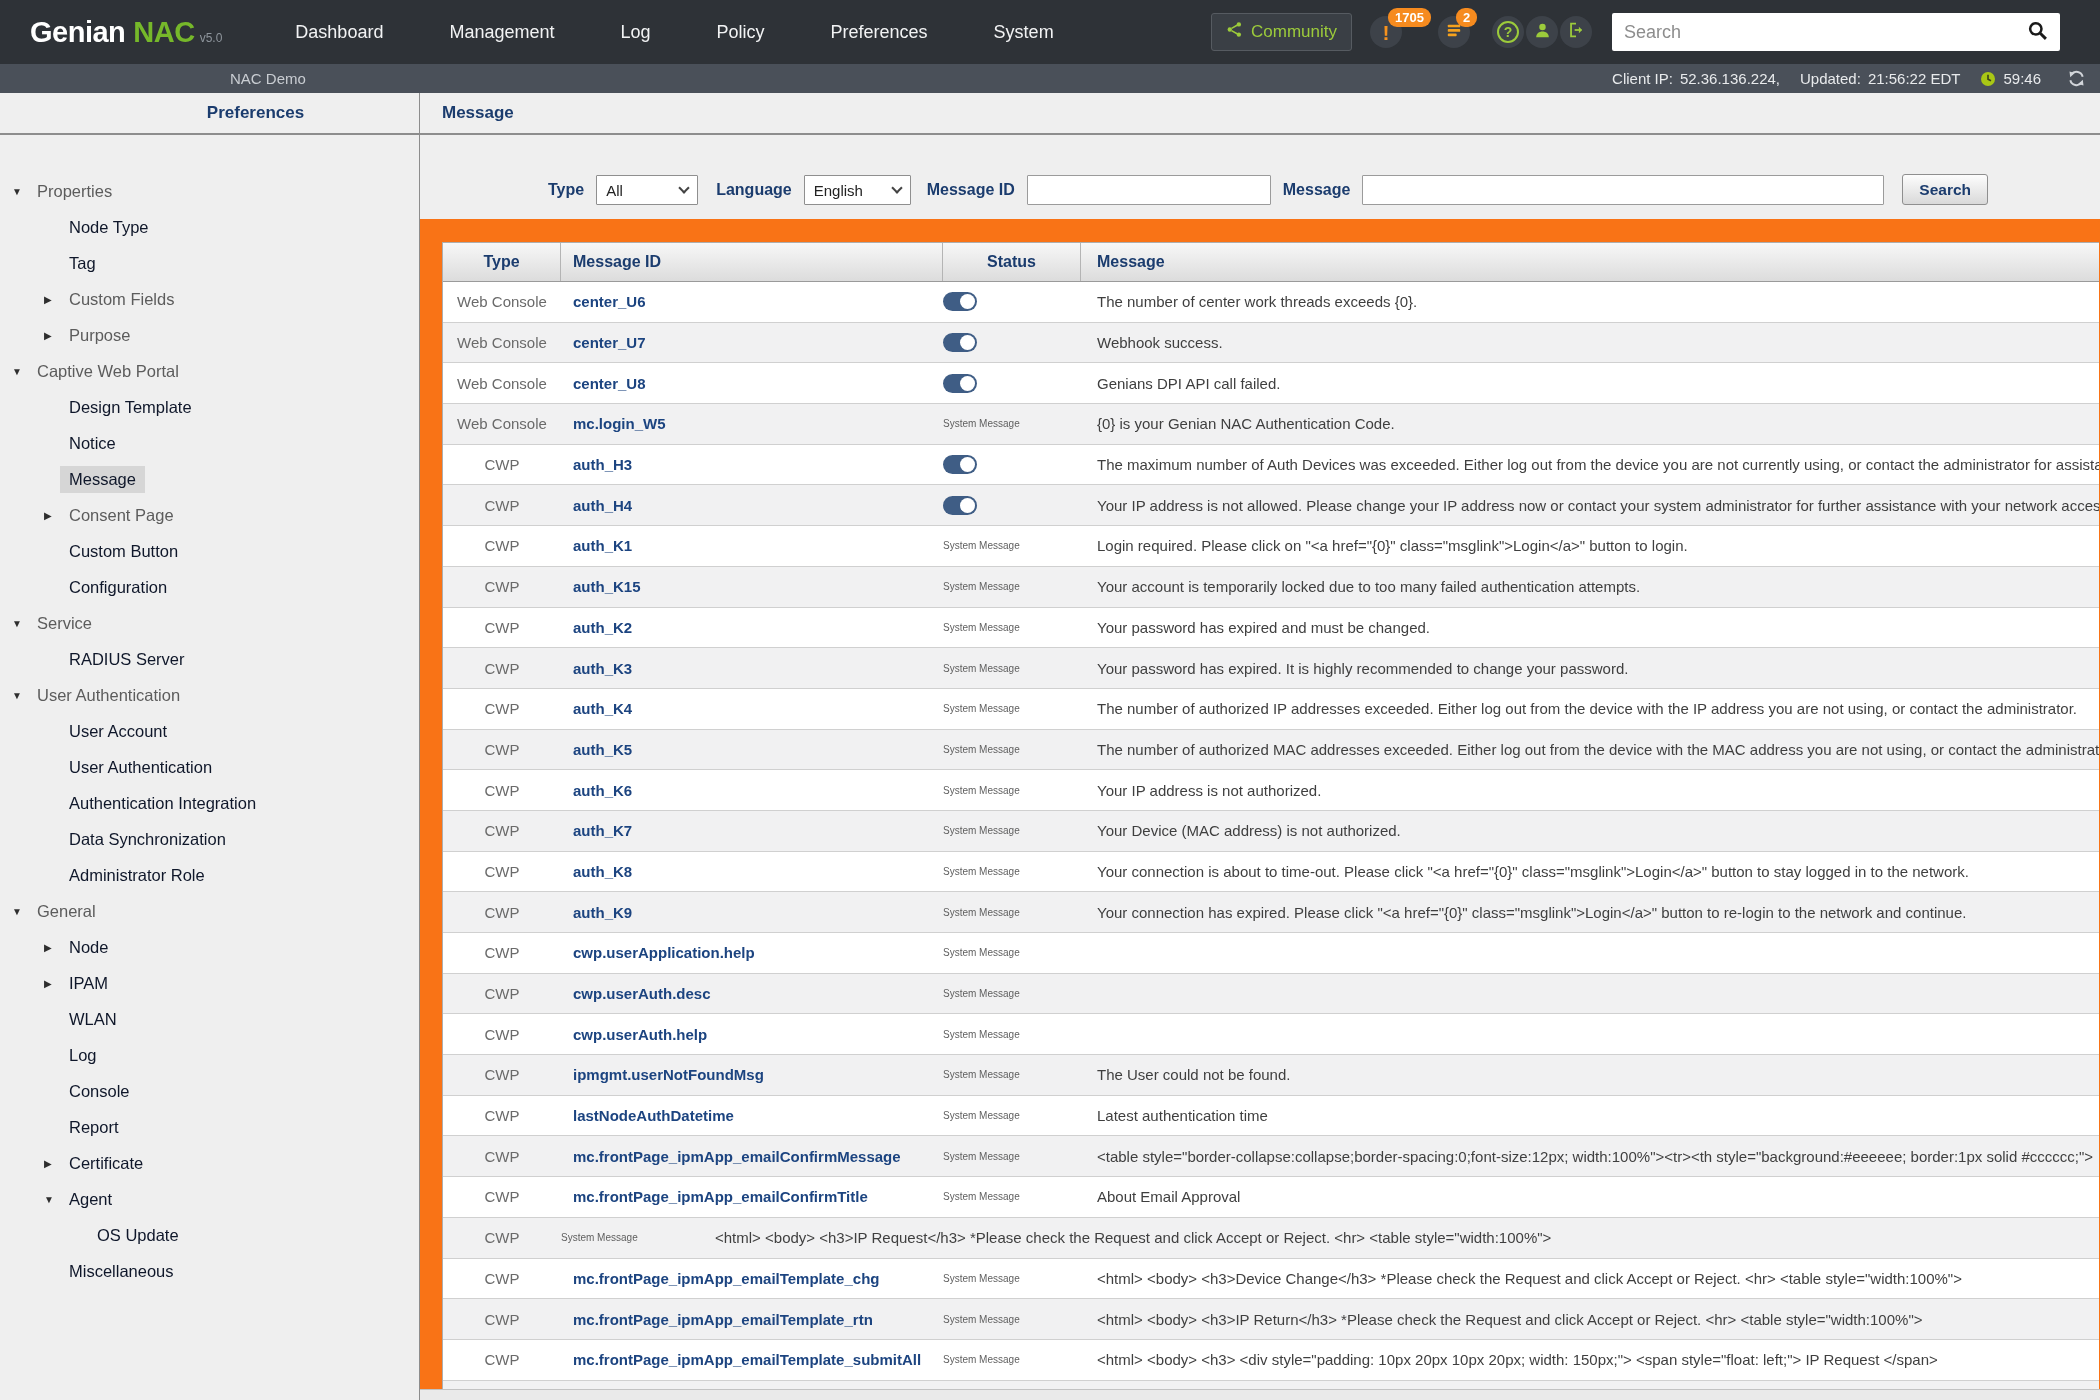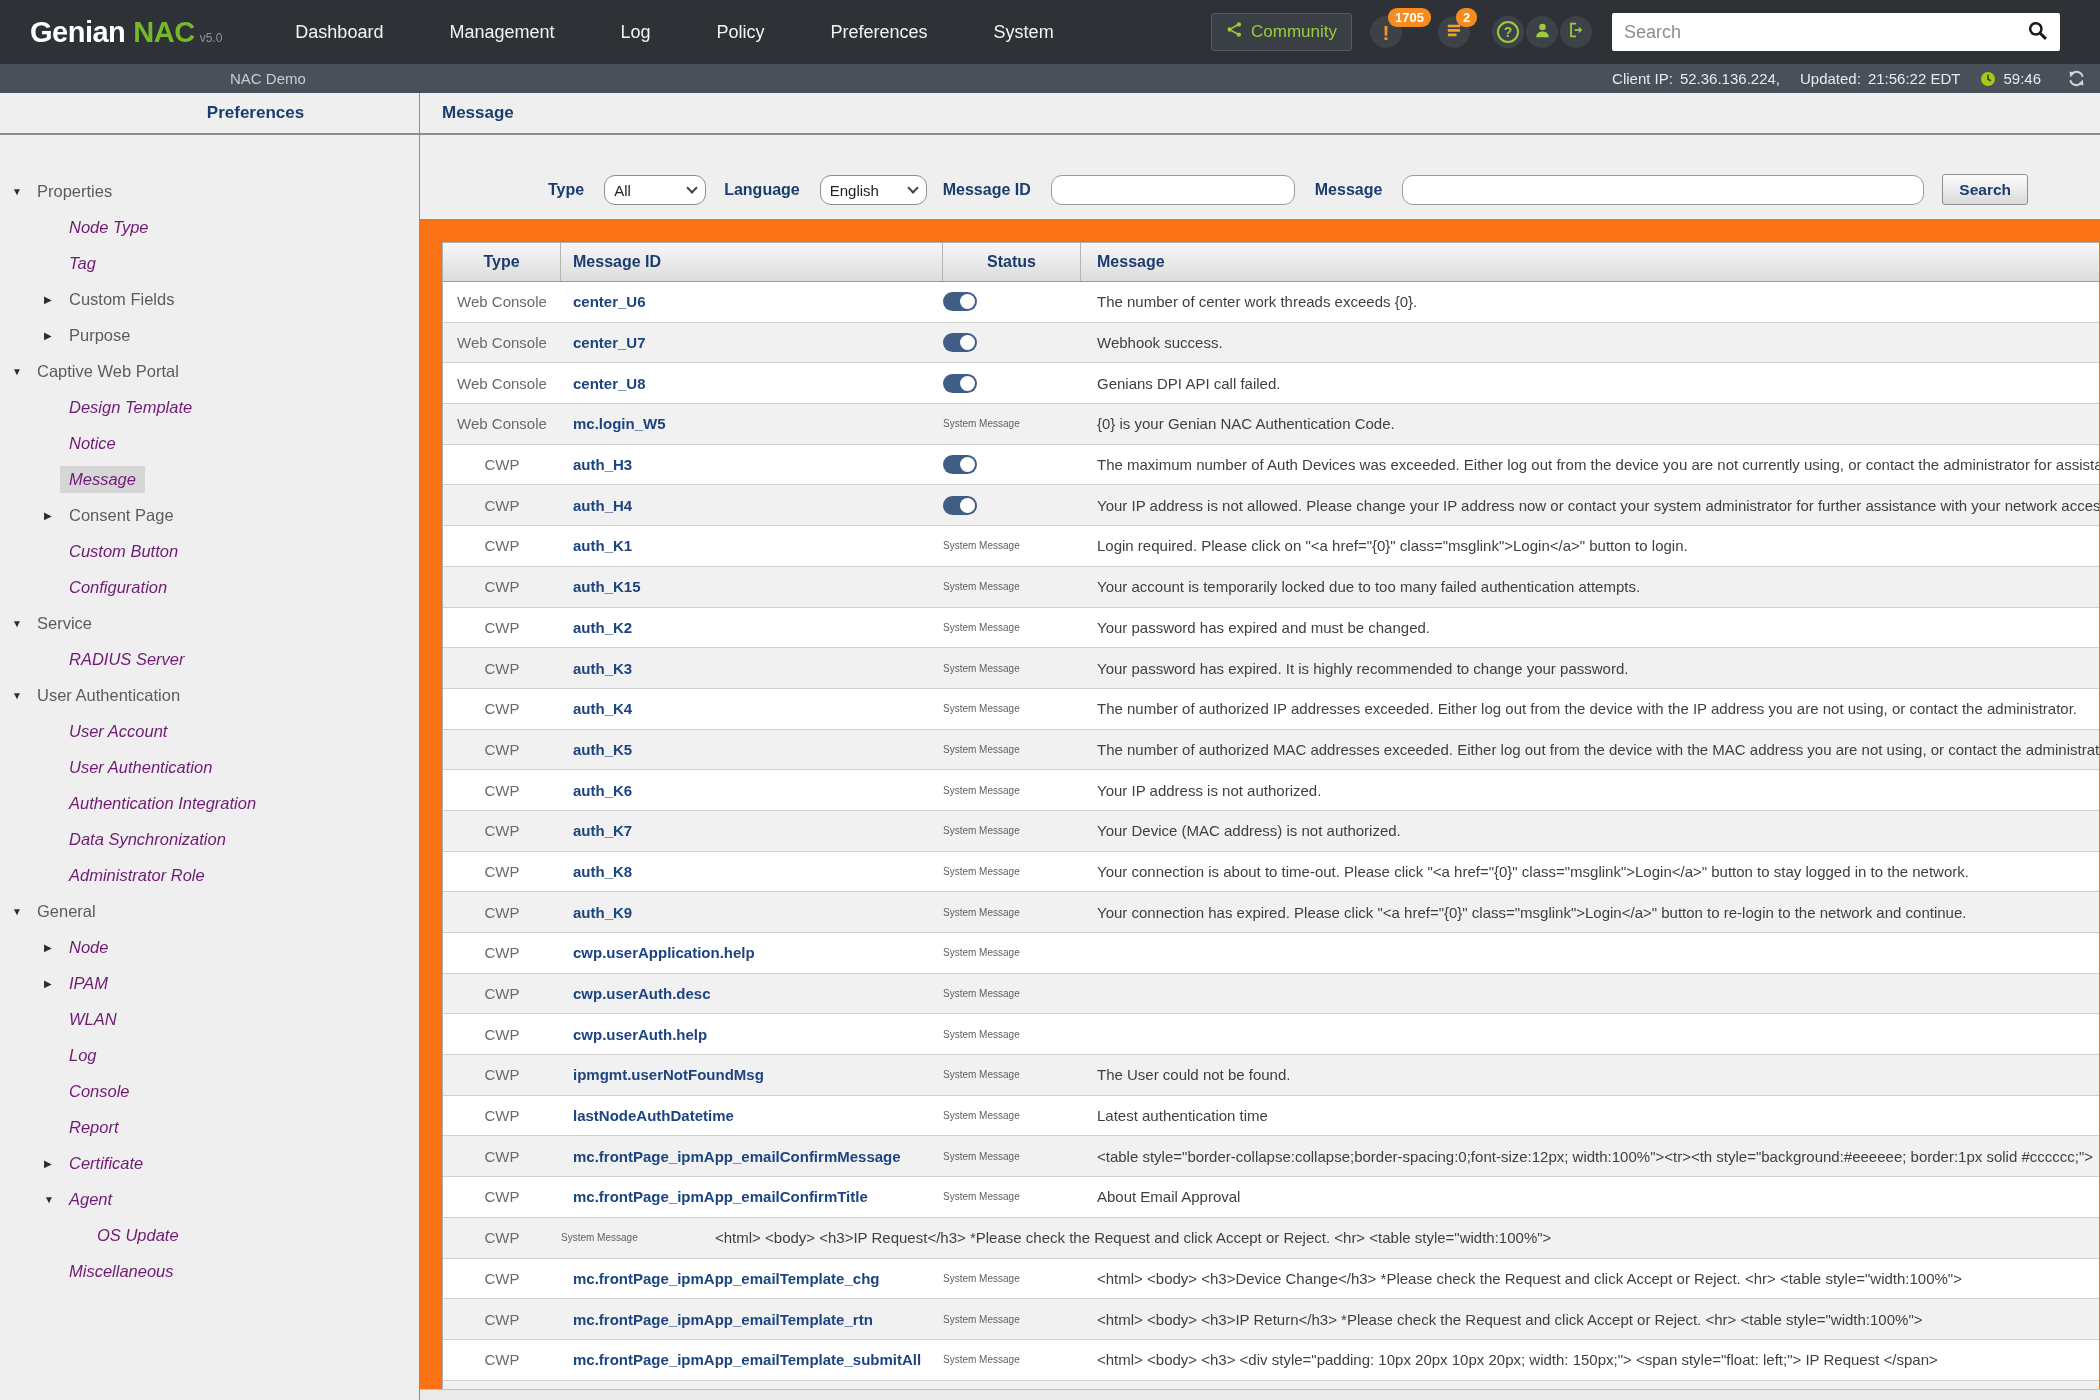--- a/index.html
+++ b/index.html
@@ -49,37 +49,37 @@
   .sidebar { width:420px; background:#efefef; border-right:1px solid #8d8d8d; overflow:hidden; }
   .tree { padding-top:38px; }
   .tree-row { height:36px; display:flex; align-items:center; cursor:pointer; }
   .lvl0 { padding-left:12px; }
   .lvl1 { padding-left:44px; }
   .lvl1.noarrow { padding-left:69px; }
   .lvl2 { padding-left:97px; }
   .tri { font-size:10px; color:#2e2e2e; width:16px; flex:0 0 16px; margin-right:9px; text-align:left; }
   .tree-label { font-size:16.5px; white-space:nowrap; }
   .section > .tree-label { color:#5c5c5c; }
-  .link > .tree-label { color:#701a75;font-style:italic; }
+  .link > .tree-label { color:#0f172a; }
   .tree-label.selected { background:#d6d6d6; padding:4px 9px; margin-left:-9px; }
 
   .main { flex:1; background:#f97316; position:relative; overflow:hidden; }
   .filterbar { position:absolute; top:0; left:0; right:0; height:84px; background:#efefef;
                display:flex; align-items:flex-end; padding:0 0 14px 128px; }
   .flabel { font-size:16px; font-weight:bold; color:#1b3c6e; line-height:30px; white-space:nowrap; }
   .fselect { height:30px; background:#fff; border:1px solid #8f8f8f; border-radius:1px; display:flex;
              align-items:center; padding:0 9px; font-size:15px; color:#222; cursor:pointer; }
   .fselect .chev { width:8px; height:8px; border-right:2px solid #444; border-bottom:2px solid #444;
                    transform:rotate(45deg); margin-top:-4px; margin-left:12px; }
   .finput { height:30px; background:#fff; border:1px solid #9b9b9b; border-radius:1px; font-size:15px;
             padding:0 8px; color:#333; outline:none; font-family:"Liberation Sans",sans-serif;}
   .search-btn { height:31px; padding:0 16px; background:linear-gradient(#fdfdfd,#d9d9d9);
                 border:1px solid #8f8f8f; border-radius:3px; color:#1b3c6e; font-weight:bold;
                 font-size:15.5px; cursor:pointer; font-family:"Liberation Sans",sans-serif; }
-  .ml10{margin-left:20px;border-radius:11px;} .ml16{margin-left:16px;} .ml18{margin-left:18px;}
+  .ml10{margin-left:12px;} .ml16{margin-left:16px;} .ml18{margin-left:18px;}
 
   
   .msg-table { position:absolute; left:22px; top:107px; width:1657px; overflow:hidden;
                border-left:1px solid #adadad; }
   .thead { display:flex; height:40px; background:linear-gradient(#f7f7f7,#dcdcdc);
            border-top:1px solid #adadad; border-bottom:1px solid #9a9a9a; }
   .th { font-size:16px; font-weight:bold; color:#1b3c6e; display:flex; align-items:center; }
   .th-type    { width:118px; justify-content:center; border-right:1px solid #b4b4b4; }
   .th-id      { width:382px; padding-left:12px; border-right:1px solid #b4b4b4; }
   .th-status  { width:138px; justify-content:center; border-right:1px solid #b4b4b4; }

